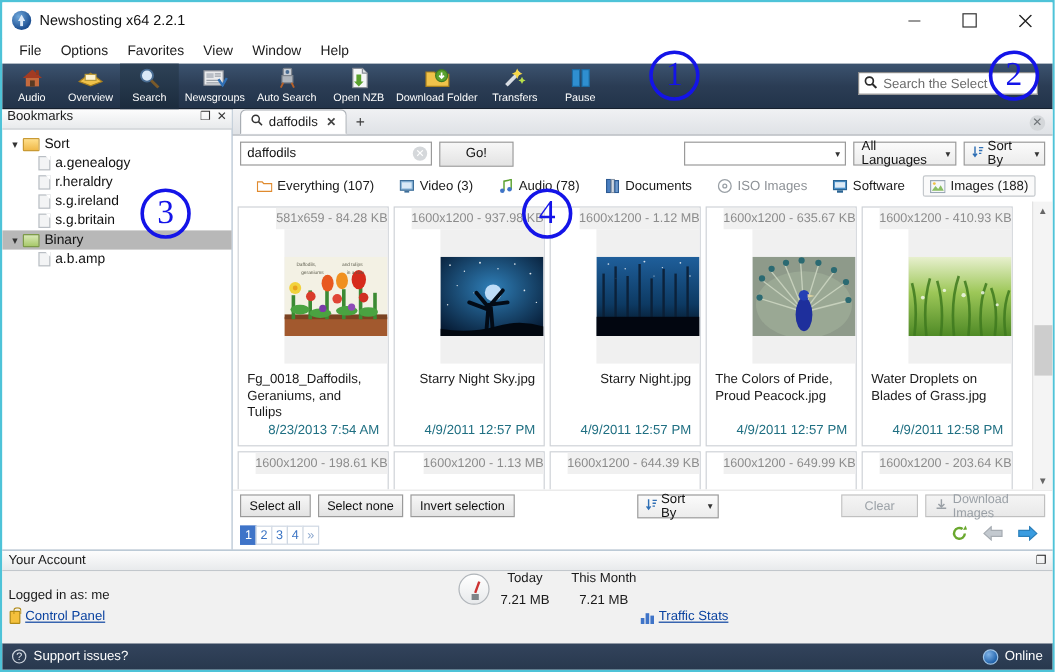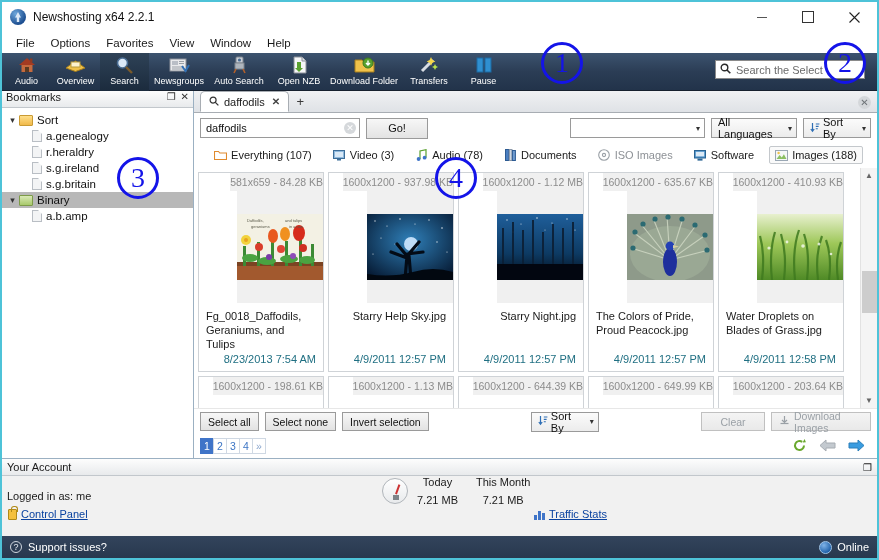--- a/index.html
+++ b/index.html
@@ -736,21 +736,21 @@
                     <circle cx="28" cy="30" r="0.5"></circle>
                     <circle cx="70" cy="28" r="0.7"></circle>
                     <circle cx="80" cy="38" r="0.6"></circle>
                     <circle cx="6" cy="40" r="0.6"></circle>
                   </g>
                 <circle cx="44" cy="30" r="7" fill="#cfe8ff" opacity="0.9"></circle>
                 <path d="M38 66 L40 42 L30 30 M40 42 L52 28 M40 44 L24 38 M40 40 L56 38 M44 66 L42 42" stroke="#030b16" stroke-width="3.2" fill="none" stroke-linecap="round"></path>
                 <path d="M0 66 h86 v-8 q-20 -6 -40 0 q-22 6 -46 2 Z" fill="#020810"></path>
               </svg>
             </div>
-            <div class="card-title">Starry Help Sky.jpg</div>
+            <div class="card-title">Starry Night Sky.jpg</div>
             <div class="card-date">4/9/2011 12:57 PM</div>
           </div>
 
           <div class="card">
             <div class="card-dim">1600x1200 - 1.12 MB</div>
             <div class="card-thumb">
               <svg class="thumb-img" viewBox="0 0 86 66">
                 <defs>
                     <linearGradient id="g2" x1="0" y1="0" x2="0" y2="1">
                       <stop offset="0%" stop-color="#1f5f9b"></stop>

